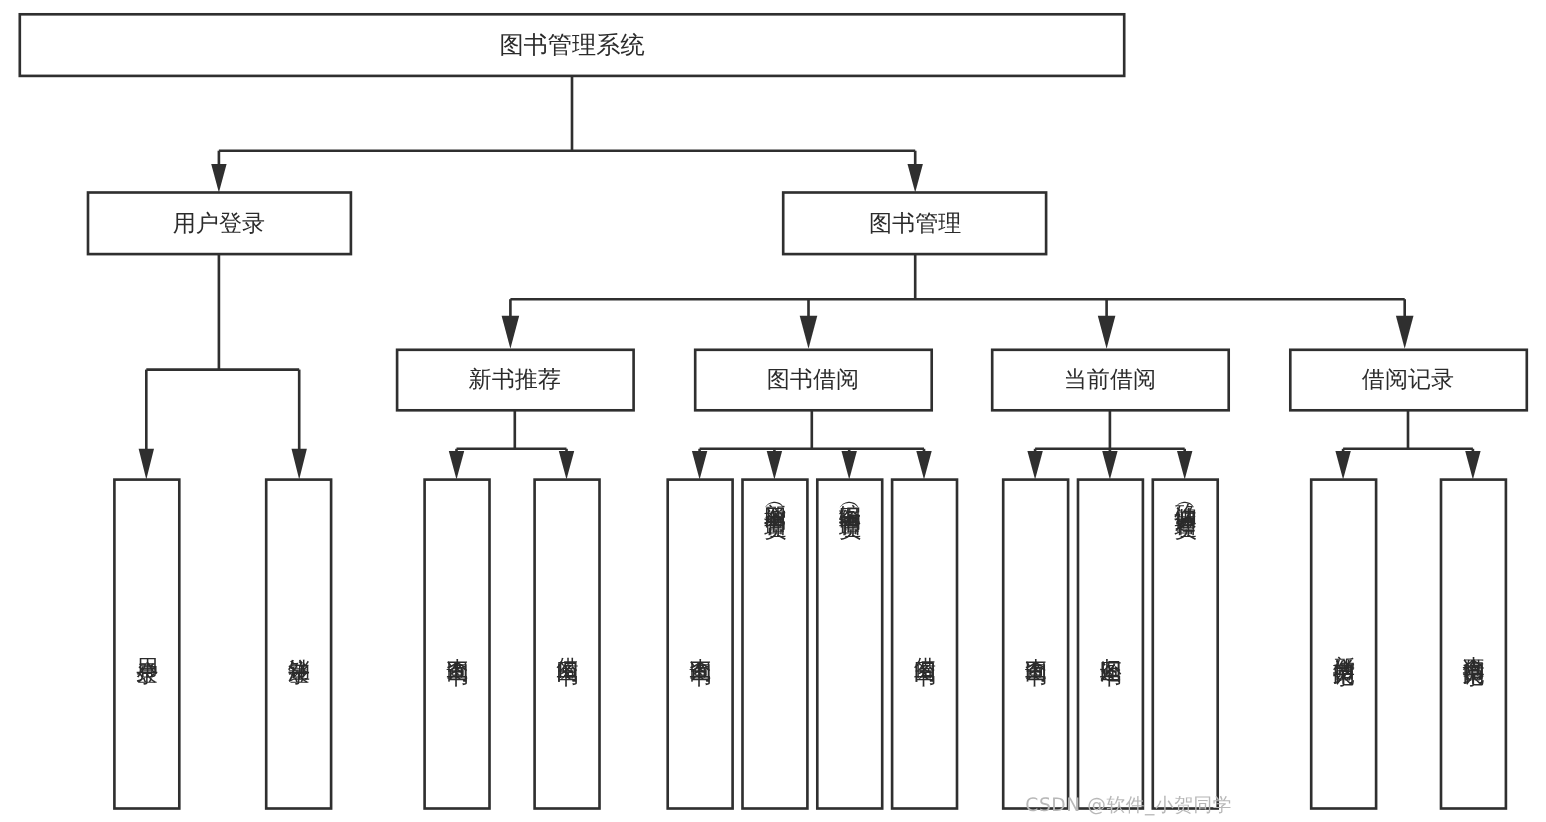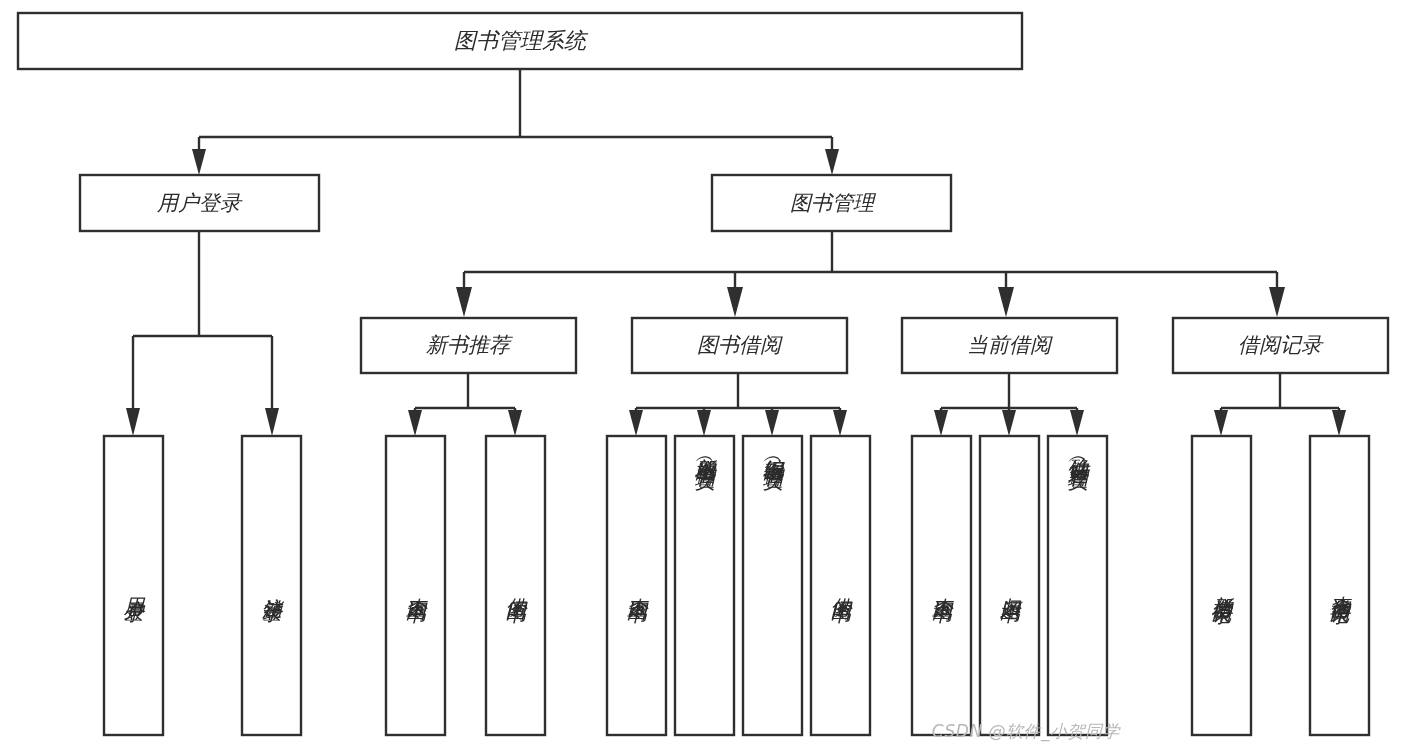--- a/index.html
+++ b/index.html
@@ -11,21 +11,20 @@
     width: 1405px;
     height: 747px;
     font-family: "DejaVu Sans", "Liberation Sans", sans-serif;
     overflow: hidden;
     position: relative;
   }
   #diagram-root {
     position: relative;
     width: 1128px;
     height: 747px;
-    font-style: italic;
   }
   svg#flow-svg {
     position: absolute;
     top: 0;
     left: 0;
     width: 1405px;
     height: 747px;
     display: block;
   }
   .node-box {

